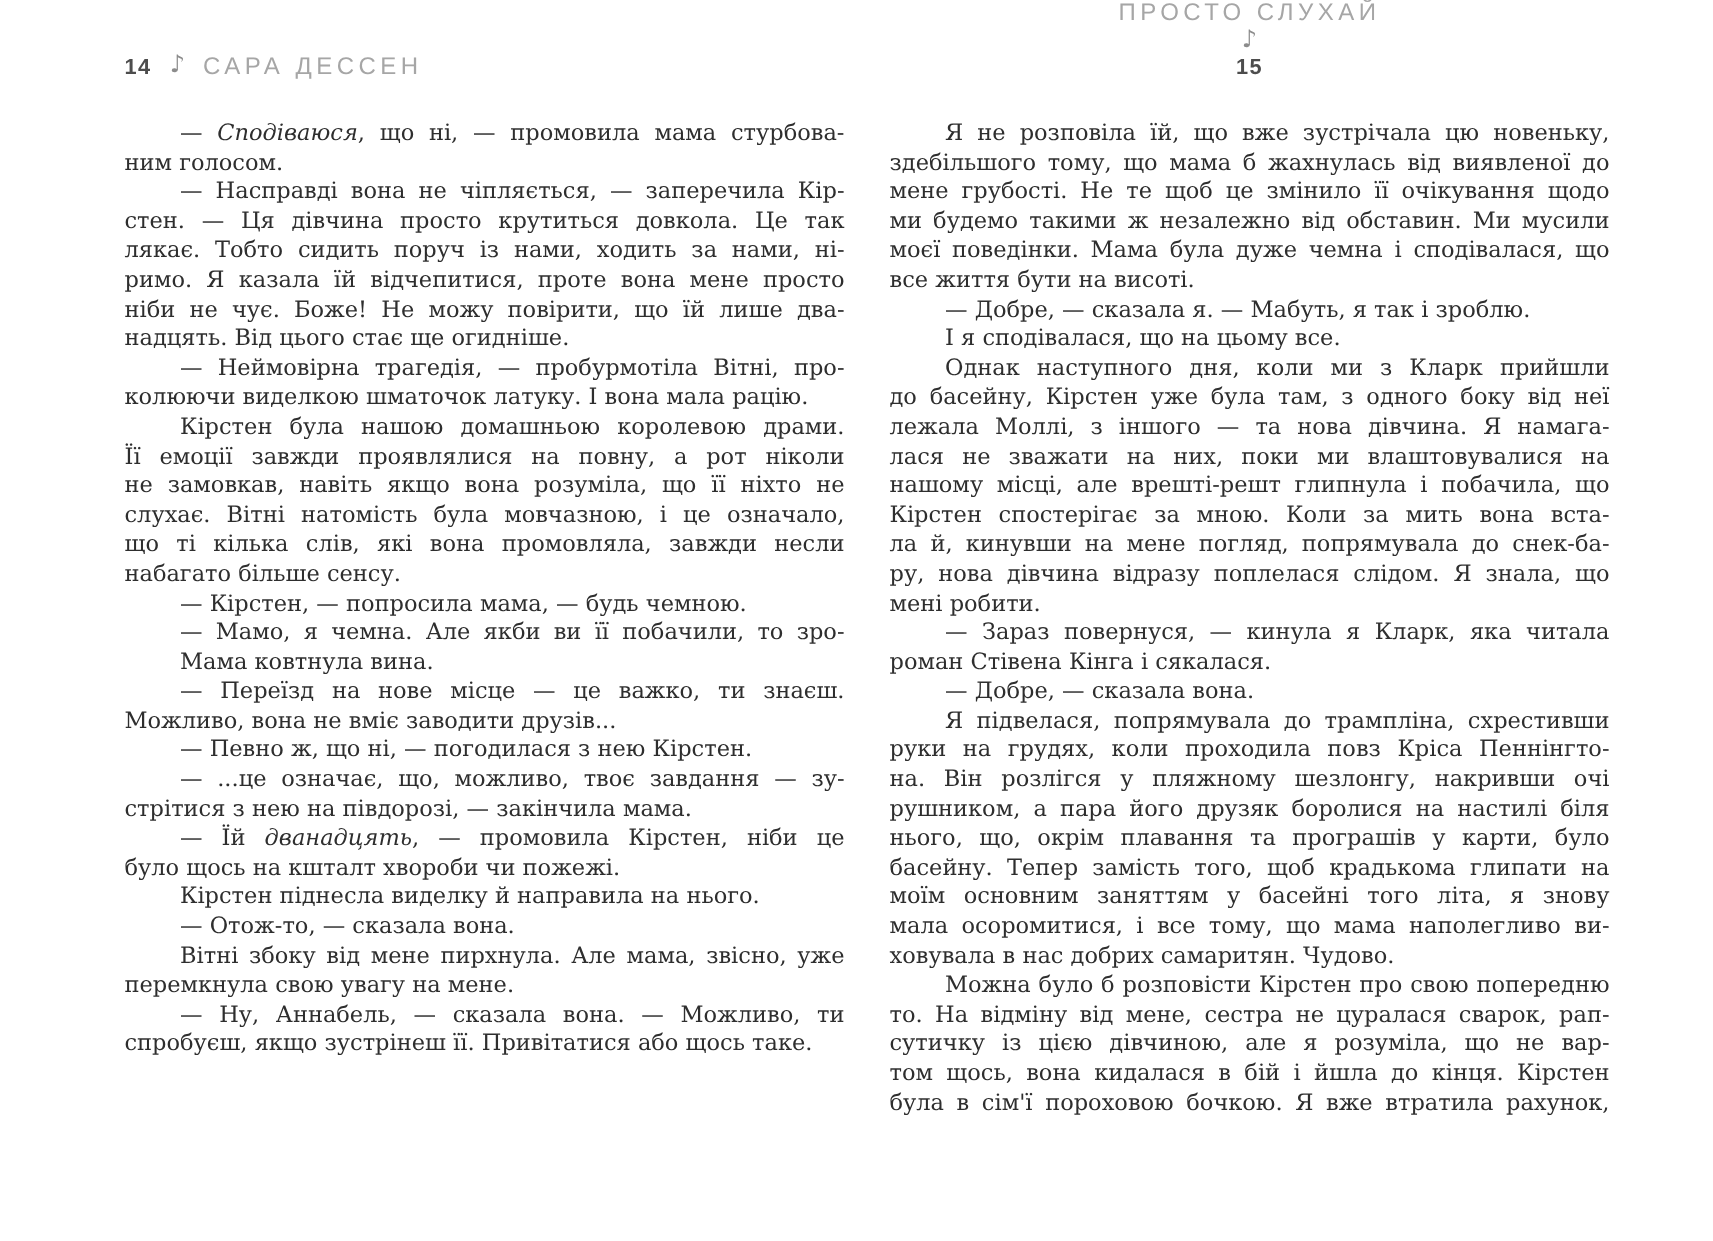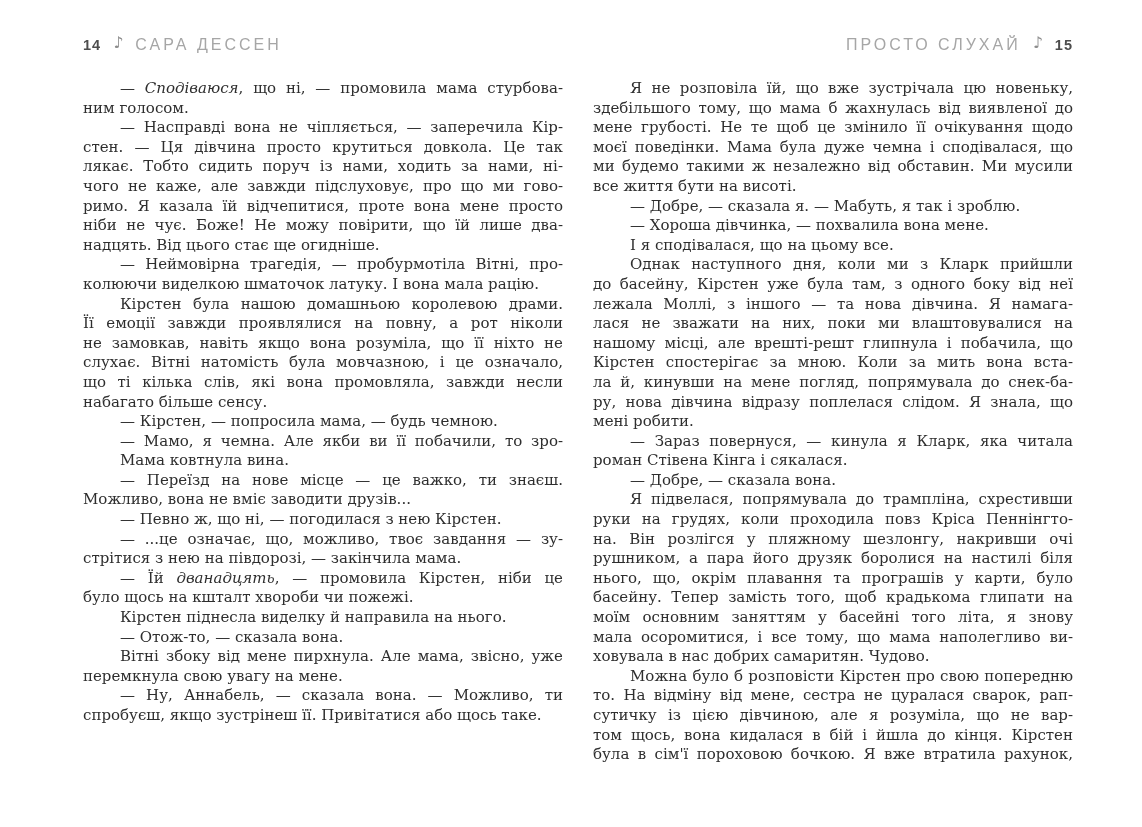--- a/index.html
+++ b/index.html
@@ -13,21 +13,21 @@
   .col { position: absolute; top: 36px; width: 480px; }
   #left-col  { left: 83px;  }
   #right-col { left: 593px; }
 
   .pg-header {
     display: flex; align-items: center;
     height: 17px; margin-bottom: 26px;
     font-family: "Liberation Sans", sans-serif;
     white-space: nowrap;
   }
-  #right-col .pg-header { justify-content: flex-end; }
+  #right-col .pg-header { justify-content: flex-end; flex-direction: column; }
   .pgnum {
     font-size: 14.5px; font-weight: bold;
     color: #4d4d4d; letter-spacing: 1px;
   }
   .note {
     font-family: "DejaVu Sans", sans-serif;
     font-size: 16px; color: #8c8c8c;
     margin: 0 12px; position: relative; top: -2px;
   }
   .runtitle {
@@ -61,21 +61,20 @@
     </div>
     <div class="body" id="left-body">
         <div class="paragraph">
           <div class="line pfirst"><span>— </span><i>Сподіваюся</i><span>, що ні, — промовила мама стурбова-</span></div>
           <div class="line plast"><span>ним голосом.</span></div>
         </div>
         <div class="paragraph">
           <div class="line pfirst"><span>— Насправді вона не чіпляється, — заперечила Кір-</span></div>
           <div class="line"><span>стен. — Ця дівчина просто крутиться довкола. Це так</span></div>
           <div class="line"><span>лякає. Тобто сидить поруч із нами, ходить за нами, ні-</span></div>
-          <div class="line"><span>чого не каже, але завжди підслуховує, про що ми гово-</span></div>
           <div class="line"><span>римо. Я казала їй відчепитися, проте вона мене просто</span></div>
           <div class="line"><span>ніби не чує. Боже! Не можу повірити, що їй лише два-</span></div>
           <div class="line plast"><span>надцять. Від цього стає ще огидніше.</span></div>
         </div>
         <div class="paragraph">
           <div class="line pfirst"><span>— Неймовірна трагедія, — пробурмотіла Вітні, про-</span></div>
           <div class="line plast"><span>колюючи виделкою шматочок латуку. І вона мала рацію.</span></div>
         </div>
         <div class="paragraph">
           <div class="line pfirst"><span>Кірстен була нашою домашньою королевою драми.</span></div>
@@ -130,29 +129,26 @@
     <div class="pg-header">
       <span class="runtitle">ПРОСТО СЛУХАЙ</span>
       <span class="note">♪</span>
       <span class="pgnum">15</span>
     </div>
     <div class="body" id="right-body">
         <div class="paragraph">
           <div class="line pfirst"><span>Я не розповіла їй, що вже зустрічала цю новеньку,</span></div>
           <div class="line"><span>здебільшого тому, що мама б жахнулась від виявленої до</span></div>
           <div class="line"><span>мене грубості. Не те щоб це змінило її очікування щодо</span></div>
+          <div class="line"><span>ми будемо такими ж незалежно від обставин. Ми мусили</span></div>
           <div class="line"><span>моєї поведінки. Мама була дуже чемна і сподівалася, що</span></div>
-          <div class="line"><span>ми будемо такими ж незалежно від обставин. Ми мусили</span></div>
           <div class="line plast"><span>все життя бути на висоті.</span></div>
         </div>
         <div class="paragraph">
           <div class="line pfirst plast"><span>— Добре, — сказала я. — Мабуть, я так і зроблю.</span></div>
-        </div>
-        <div class="paragraph">
-          <div class="line pfirst plast"><span>— Хороша дівчинка, — похвалила вона мене.</span></div>
         </div>
         <div class="paragraph">
           <div class="line pfirst plast"><span>І я сподівалася, що на цьому все.</span></div>
         </div>
         <div class="paragraph">
           <div class="line pfirst"><span>Однак наступного дня, коли ми з Кларк прийшли</span></div>
           <div class="line"><span>до басейну, Кірстен уже була там, з одного боку від неї</span></div>
           <div class="line"><span>лежала Моллі, з іншого — та нова дівчина. Я намага-</span></div>
           <div class="line"><span>лася не зважати на них, поки ми влаштовувалися на</span></div>
           <div class="line"><span>нашому місці, але врешті-решт глипнула і побачила, що</span></div>

